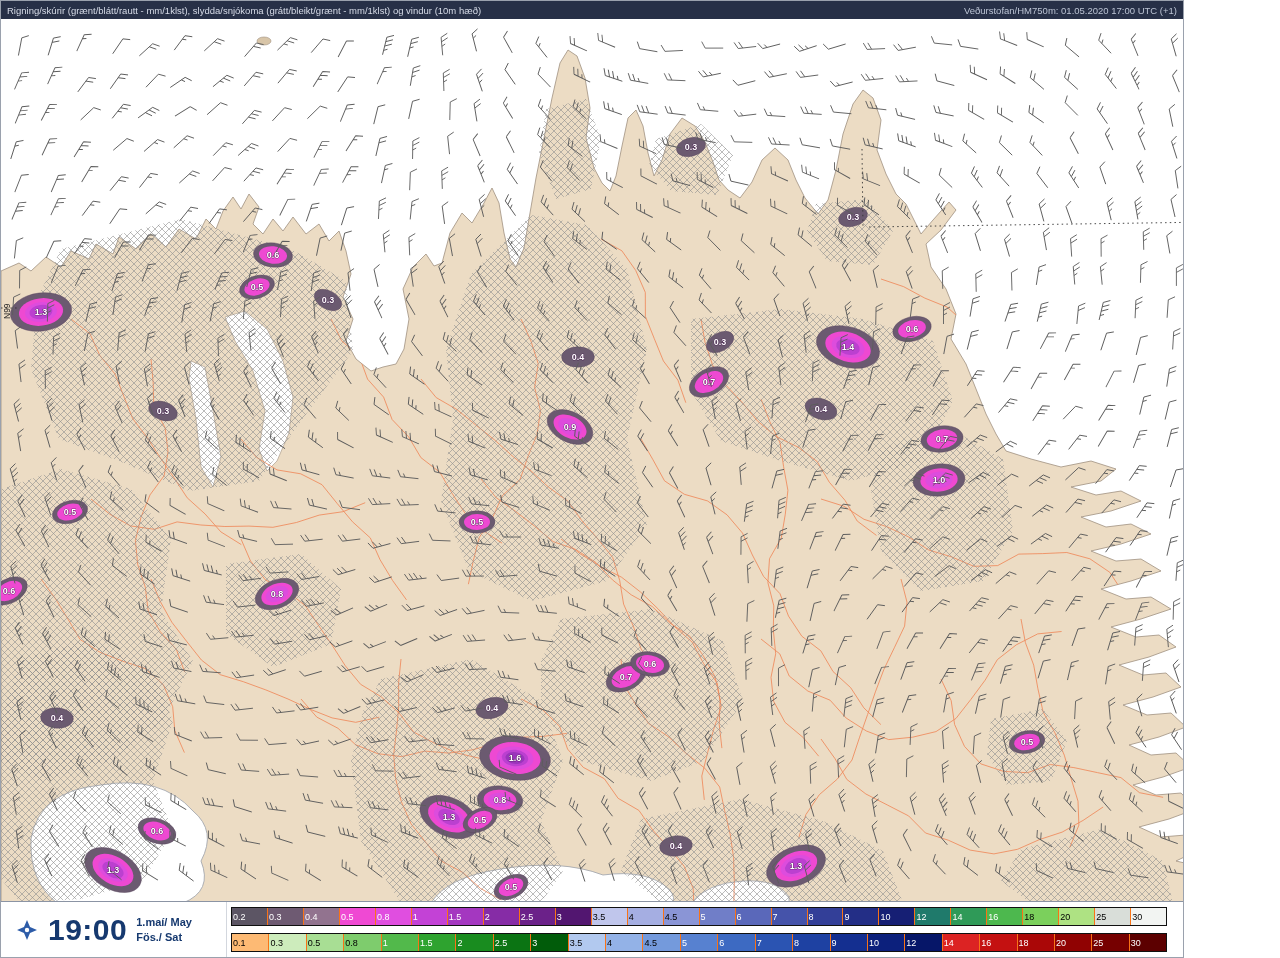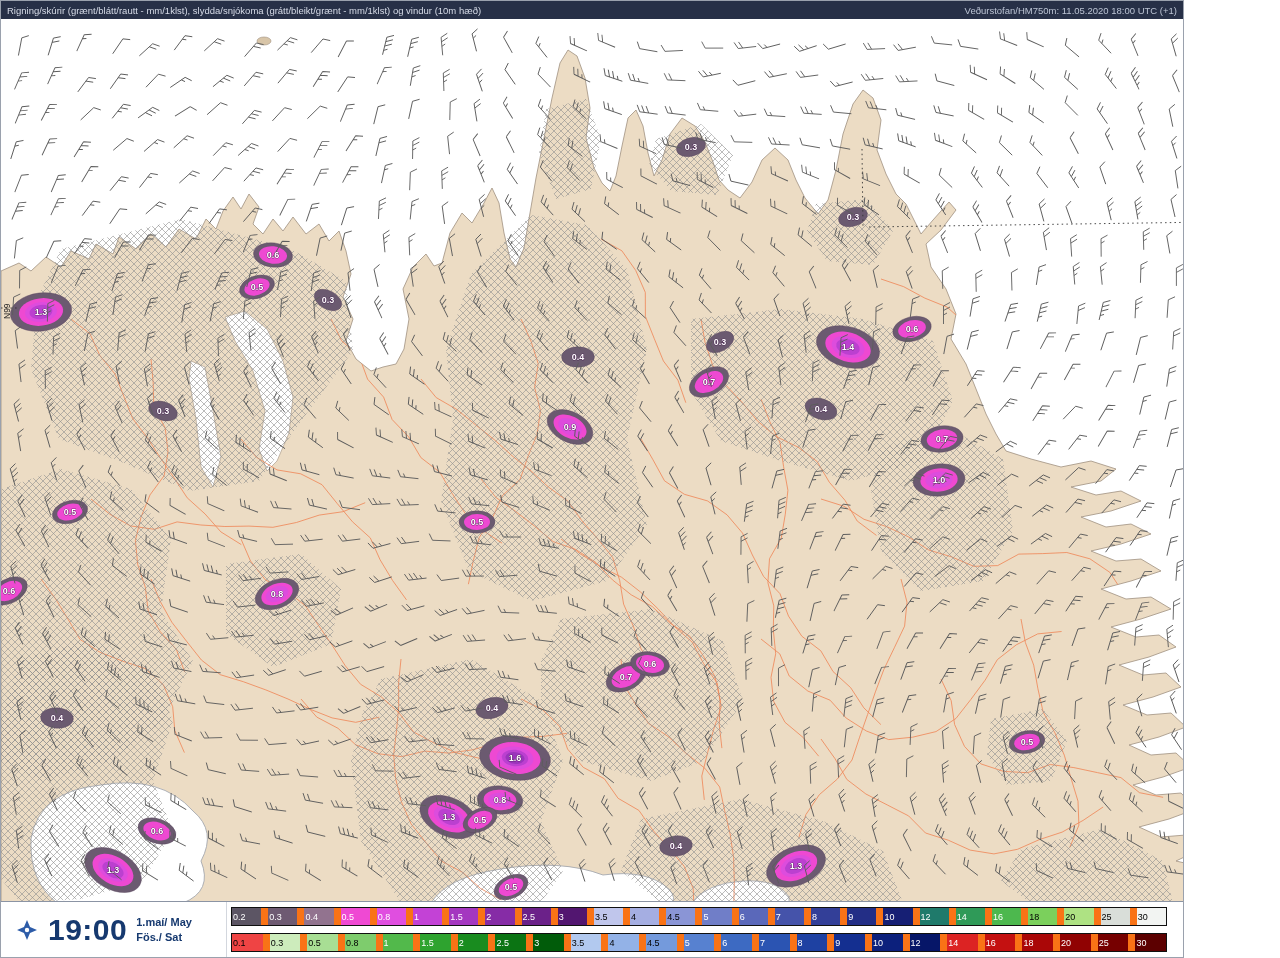--- a/index.html
+++ b/index.html
@@ -18,33 +18,33 @@
   
   .footer-bar{position:absolute;left:0;right:0;bottom:0;height:56px;background:#fff;
               border-top:1px solid #8b94a4;display:flex;box-sizing:border-box;}
   .time-box{width:226px;display:flex;align-items:center;gap:9px;padding-left:14px;
             border-right:1px solid #d3d7de;box-sizing:border-box;}
   .time-value{font-size:30px;font-weight:bold;color:#16396f;letter-spacing:0.5px;}
   .date-block{font-size:11px;font-weight:bold;color:#16396f;line-height:1.3;}
   .legend{flex:1;display:flex;flex-direction:column;justify-content:center;gap:7px;
           padding:0 16px 0 4px;min-width:0;}
   .legend-row{display:flex;height:19px;border:1px solid #101010;box-sizing:border-box;}
-  .legend-cell{flex:1;position:relative;border-right:7px solid #f97316;box-sizing:border-box;}
+  .legend-cell{flex:1;position:relative;border-right:1px solid #f97316;box-sizing:border-box;}
   .legend-cell:last-child{border-right:none;}
   .legend-cell span{position:absolute;left:1px;top:50%;transform:translateY(-50%);
                     font-size:9px;line-height:1;}
 </style>
 </head>
 <body>
 
 <div class="screen">
 
   <div class="header-bar">
     <span class="left">Rigning/skúrir (grænt/blátt/rautt - mm/1klst), slydda/snjókoma (grátt/bleikt/grænt - mm/1klst) og vindur (10m hæð)</span>
-    <span class="right">Veðurstofan/HM750m: 11.05.2020 18:00 UTC (+1)</span>
+    <span class="right">Veðurstofan/HM750m: 01.05.2020 17:00 UTC (+1)</span>
   </div>
 
   <div class="map-area">
     <svg id="map-svg" viewBox="0 0 1280 884">
       <defs>
         <pattern id="hatch" width="7" height="7" patternUnits="userSpaceOnUse">
           <path d="M0,0 L7,7 M7,0 L0,7" stroke="#8f8f8f" stroke-width="0.6"></path>
         </pattern>
         <clipPath id="landclip">
             <use href="#land"></use>
@@ -1425,21 +1425,21 @@
             <span style="color: rgb(0, 0, 0);">20</span>
           </div>
           <div class="legend-cell" style="background: rgb(217, 222, 217);">
             <span style="color: rgb(0, 0, 0);">25</span>
           </div>
           <div class="legend-cell" style="background: rgb(242, 244, 242);">
             <span style="color: rgb(0, 0, 0);">30</span>
           </div>
         </div>
       <div class="legend-row" id="legend-rain">
-          <div class="legend-cell" style="background: #ef4444;">
+          <div class="legend-cell" style="background: #fdba74;">
             <span style="color: rgb(0, 0, 0);">0.1</span>
           </div>
           <div class="legend-cell" style="background: rgb(205, 236, 188);">
             <span style="color: rgb(0, 0, 0);">0.3</span>
           </div>
           <div class="legend-cell" style="background: rgb(168, 222, 148);">
             <span style="color: rgb(0, 0, 0);">0.5</span>
           </div>
           <div class="legend-cell" style="background: rgb(126, 204, 109);">
             <span style="color: rgb(0, 0, 0);">0.8</span>

